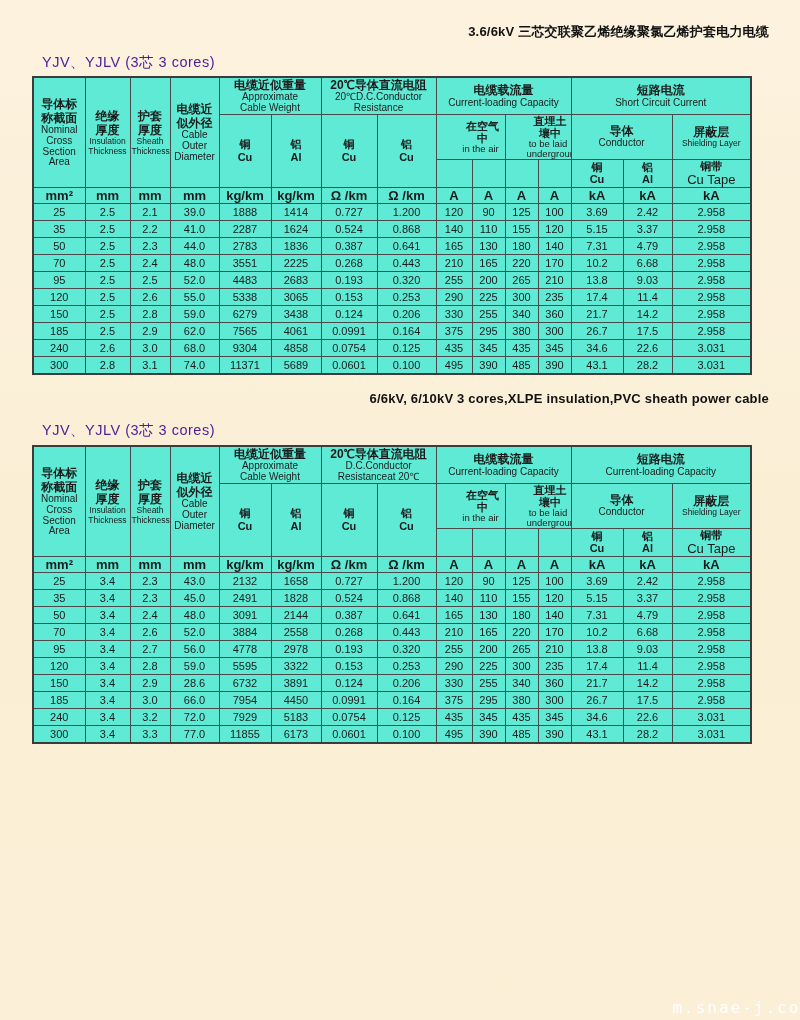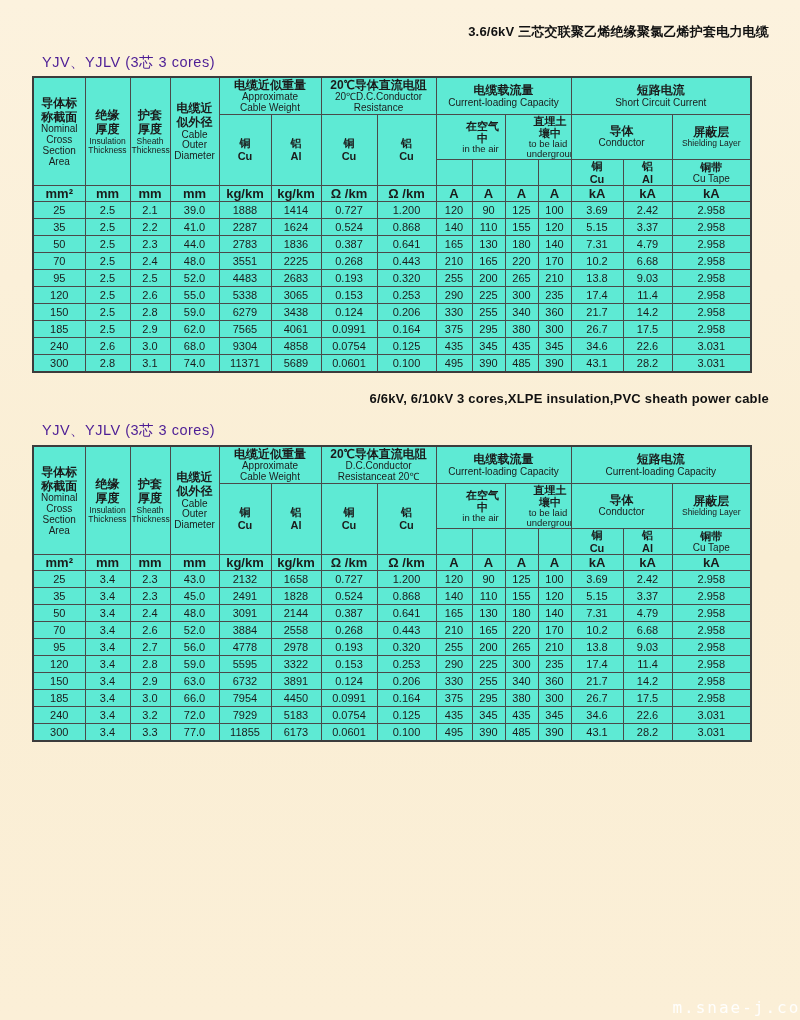--- a/index.html
+++ b/index.html
@@ -43,21 +43,21 @@
   .spec tbody td { height:16px; font-size:11px; font-weight:normal; }
 
   .zh { display:block; font-size:12px; font-weight:bold; white-space:pre-line; line-height:1.18; }
   .zh.tight { font-size:11px; line-height:1.1;padding-left:24px; }
   .en { display:block; font-size:10px; font-weight:normal; white-space:pre-line; line-height:1.08; }
   .en.sm { font-size:8.5px; }
   .en.tight { font-size:9.5px; line-height:1.05;padding-left:20px; }
   .metal { display:block; font-size:11px; font-weight:bold; white-space:pre-line; line-height:1.15; }
   .metal-inline { font-size:10.5px; font-weight:bold; white-space:nowrap;padding-left:44px; }
   .tape { display:block; font-size:11px; font-weight:bold; line-height:1.15; white-space:pre-line; }
-  .tape-en { display:block; font-size:10px; font-weight:normal; line-height:1.1; }
+  .tape-en { display:block; font-size:13px; font-weight:normal; line-height:1.1; }
 
   .watermark {
     position:absolute; bottom:3px; right:-12px;
     font-family:"DejaVu Sans Mono", monospace;
     font-size:16px; letter-spacing:2px; color:#ffffff; opacity:0.95;
     white-space:nowrap;
   }
 </style>
 </head>
 <body>
@@ -622,21 +622,21 @@
           <td>300</td>
           <td>235</td>
           <td>17.4</td>
           <td>11.4</td>
           <td>2.958</td>
         </tr>
         <tr>
           <td>150</td>
           <td>3.4</td>
           <td>2.9</td>
-          <td>63.0</td>
+          <td>28.6</td>
           <td>6732</td>
           <td>3891</td>
           <td>0.124</td>
           <td>0.206</td>
           <td>330</td>
           <td>255</td>
           <td>340</td>
           <td>360</td>
           <td>21.7</td>
           <td>14.2</td>

